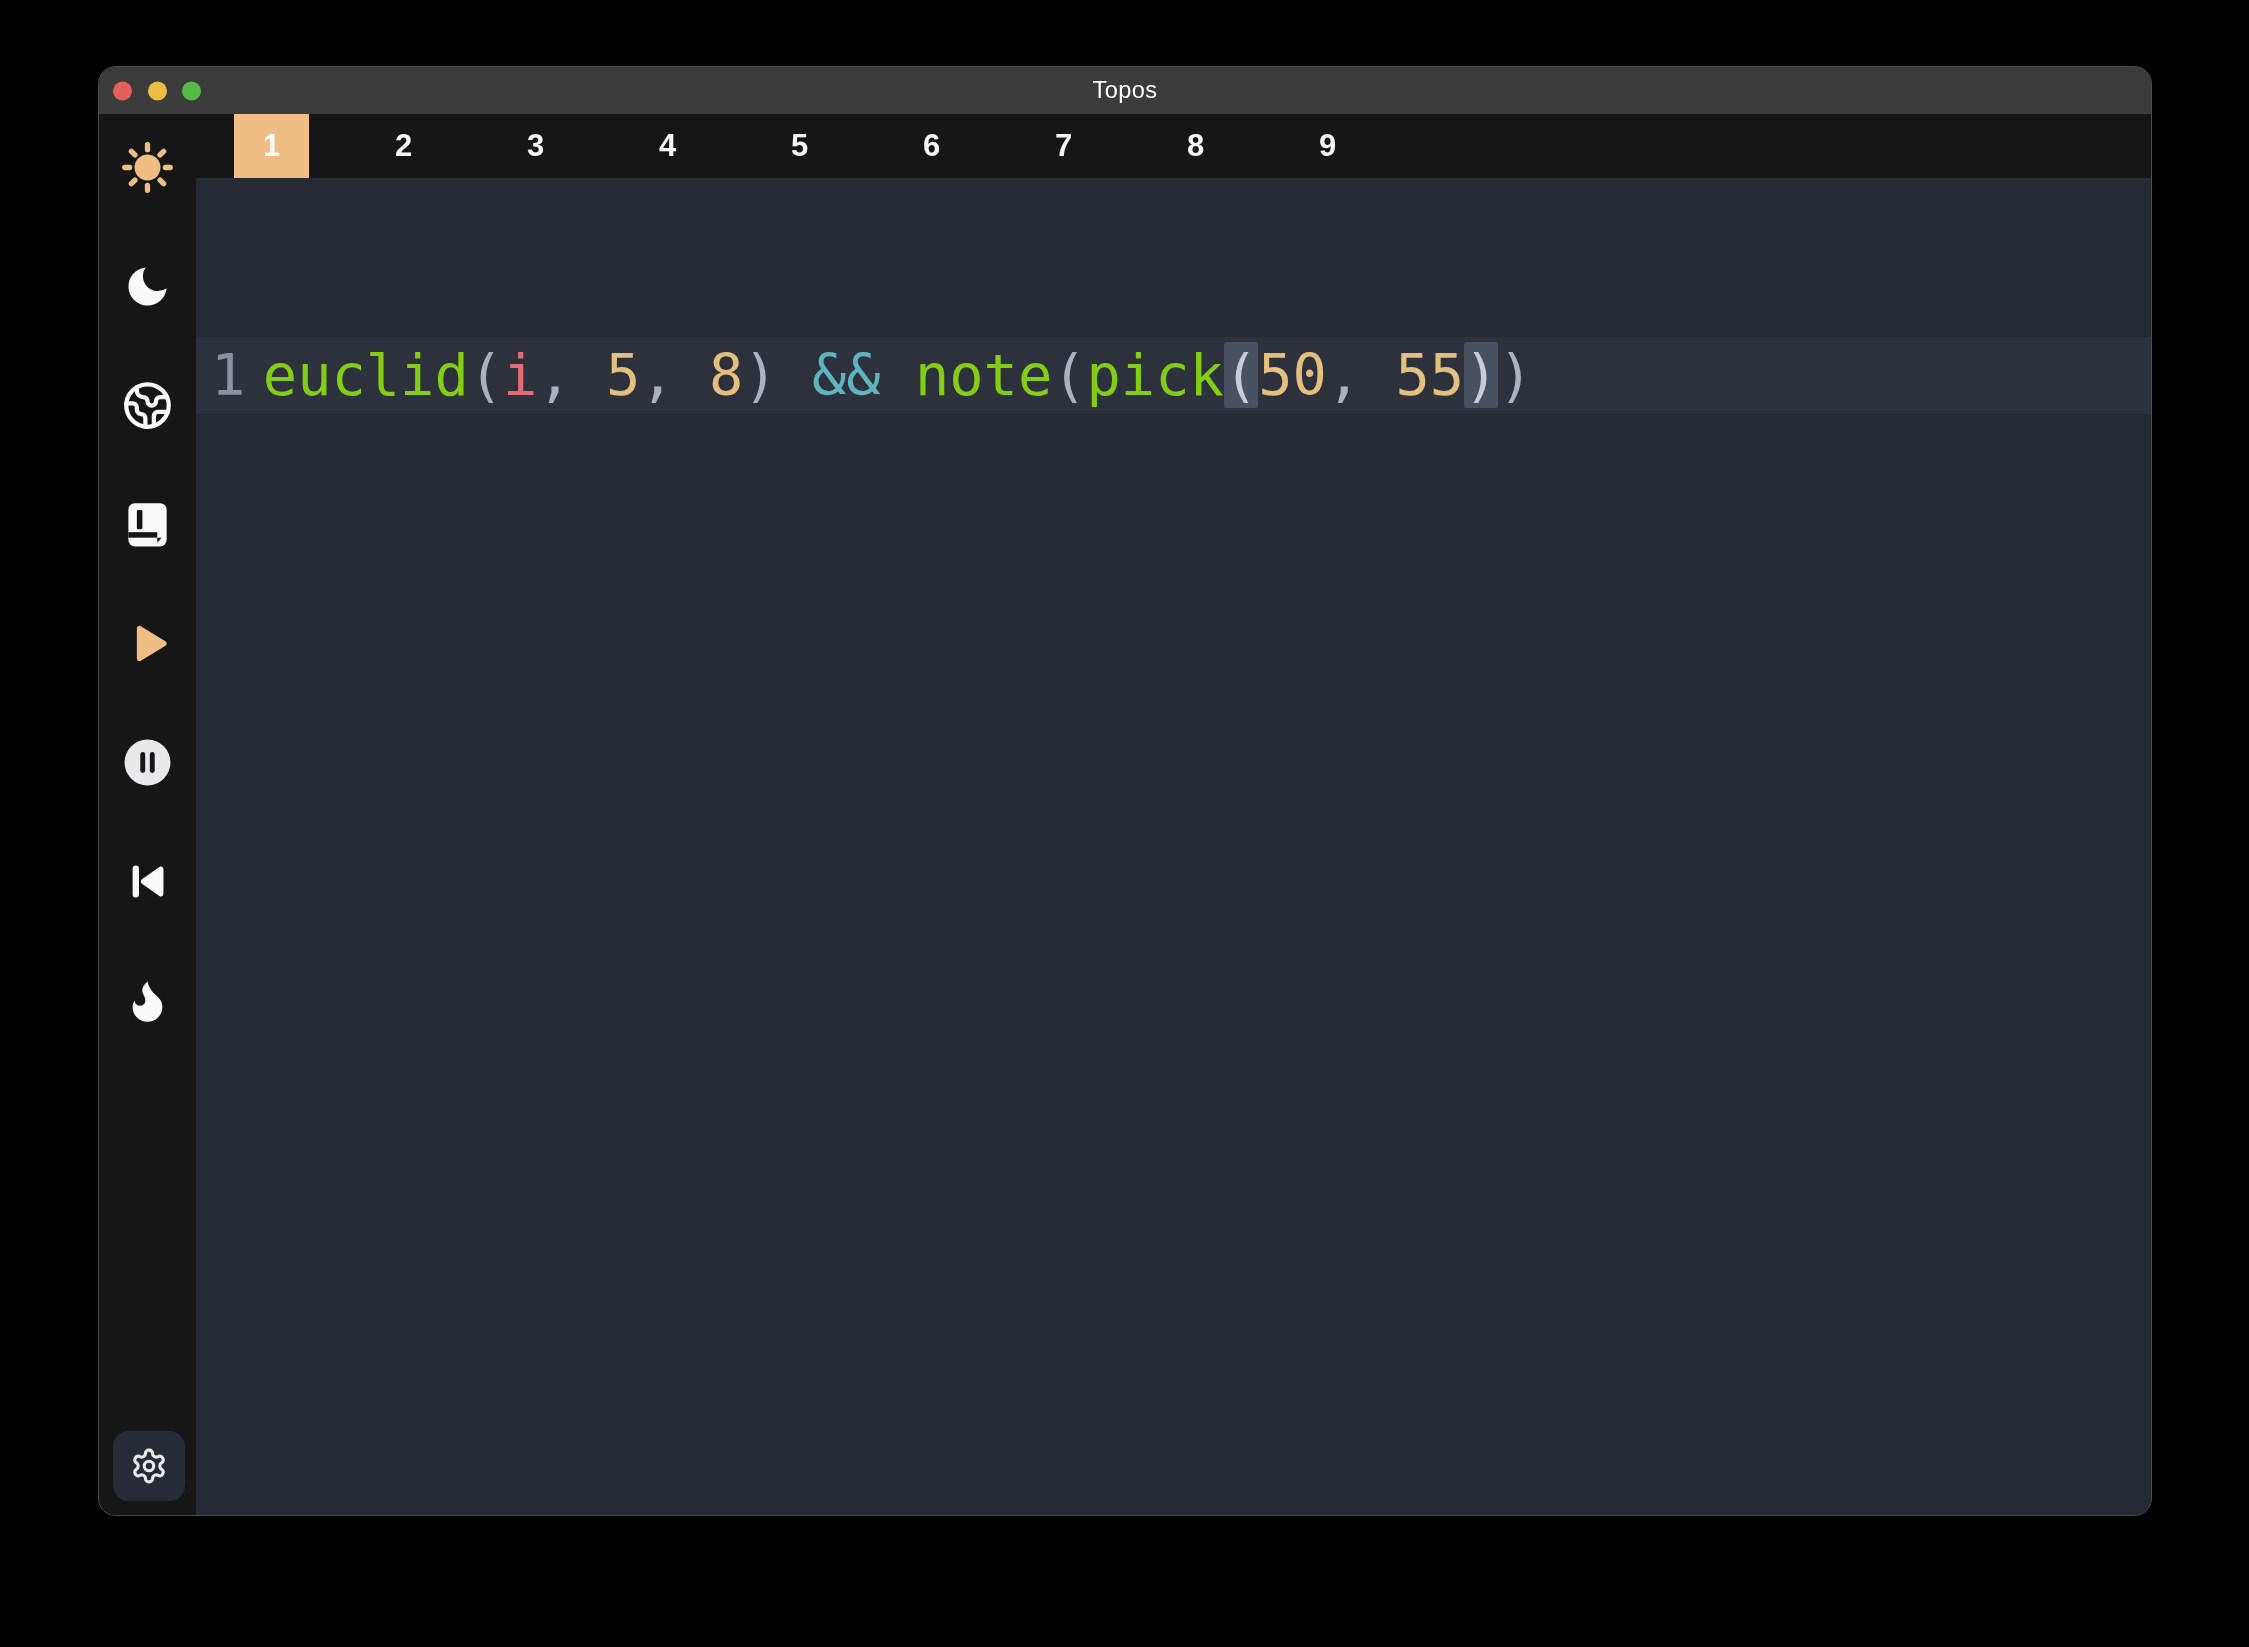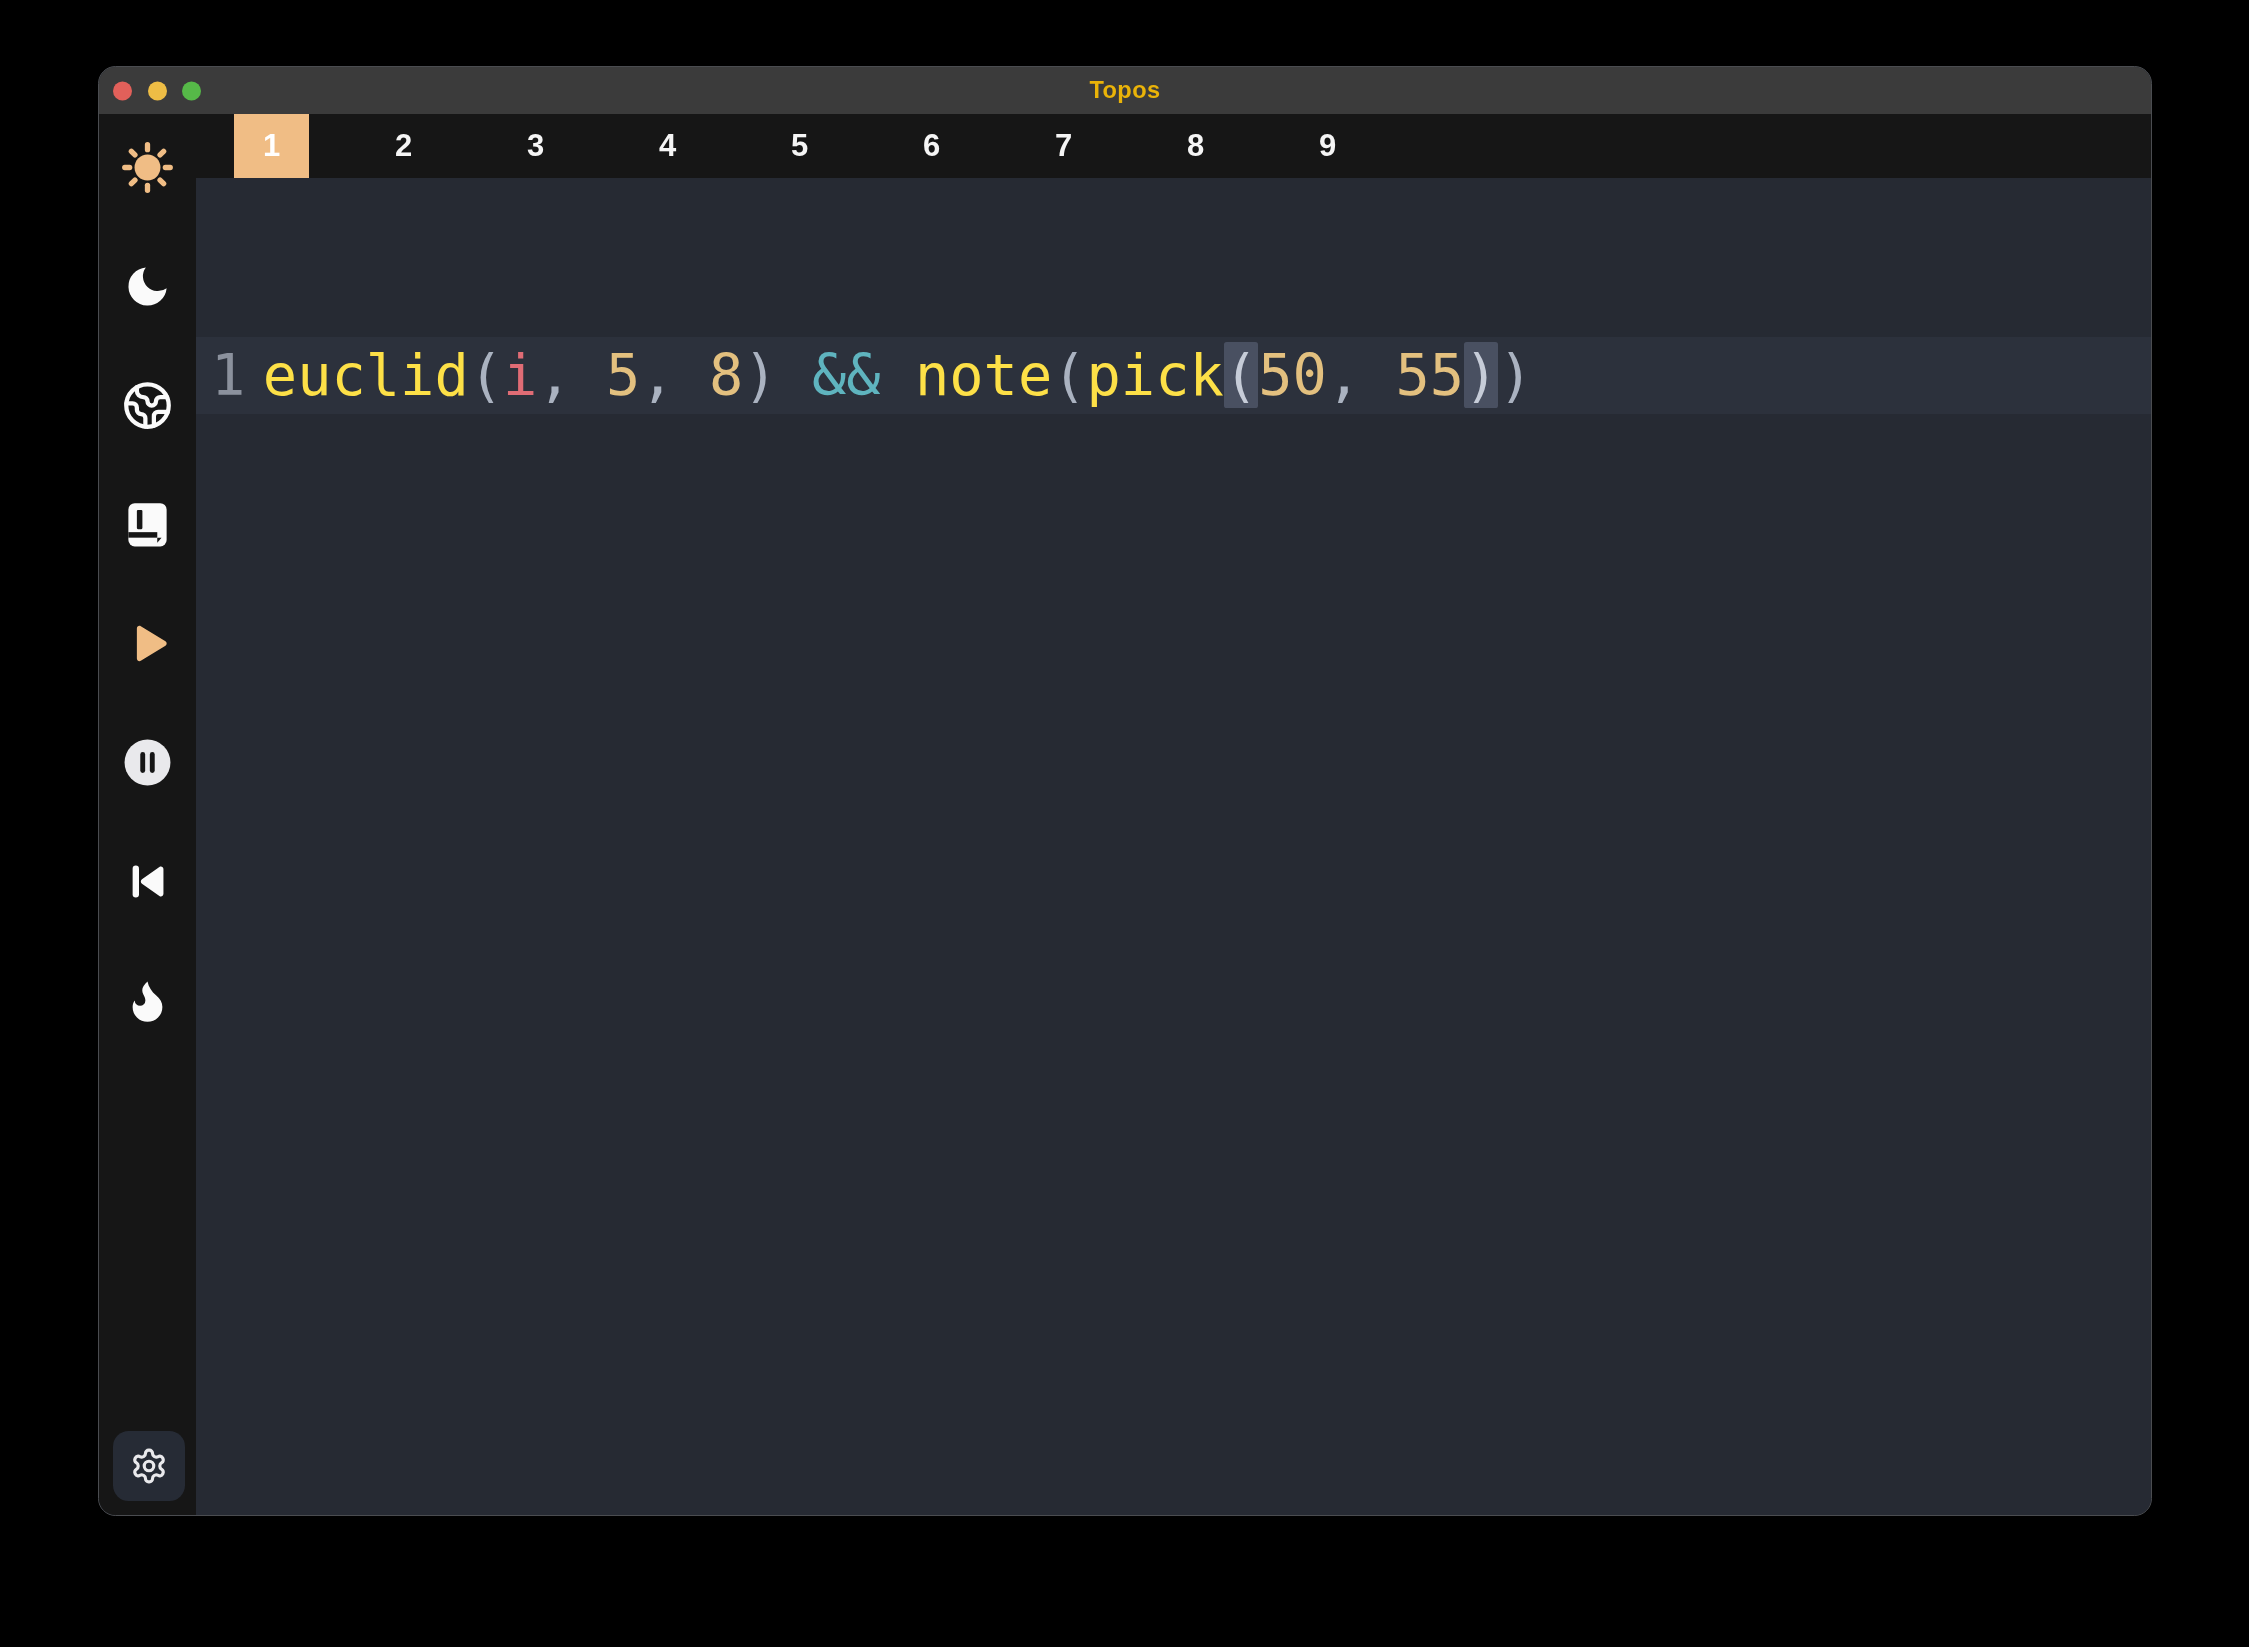--- a/index.html
+++ b/index.html
@@ -12,21 +12,21 @@
     overflow:hidden; display:flex; flex-direction:column;
   }
 
   
   .titlebar {
     flex:none; height:47px; background:#3b3b3b; position:relative;
     display:flex; align-items:center; justify-content:center;
   }
   .traffic { position:absolute; left:14px; top:50%; transform:translateY(-50%); display:flex; gap:15.7px; }
   .light { width:19px; height:19px; border-radius:50%; cursor:pointer; }
-  .win-title { color:#eab308; font-size:23.6px; font-weight:bold; letter-spacing:0.4px; }
+  .win-title { color:#ffffff; font-size:23.6px; font-weight:normal; letter-spacing:0.4px; }
 
   
   .main { flex:1; display:flex; min-height:0; }
 
   .sidebar {
     flex:none; width:97px; background:#161616; position:relative;
     display:flex; flex-direction:column; align-items:center; padding-top:29px;
   }
   .side-item {
     width:51px; height:49px; margin-bottom:70px; flex:none;
@@ -56,21 +56,21 @@
   
   .code-area {
     flex:1; background:#262a33; padding-top:5.2px;
     font-family:"DejaVu Sans Mono", monospace;
     font-size:57px; line-height:77px; white-space:pre; cursor:text;
   }
   .line { display:flex; }
   .line.active { background:#2c313c; }
   .ln { flex:none; color:#8b919d; padding-left:15px; }
   .code { margin-left:17.5px; }
-  .tok-function   { color:#fde047; }
+  .tok-function   { color:#84cc16; }
   .tok-variable   { color:#e06c75; }
   .tok-number     { color:#e3c07f; }
   .tok-operator   { color:#5fb4bf; }
   .tok-paren      { color:#aab2c0; }
   .tok-paren-match{ color:#c6ccd8; background:#495061; border-radius:2.6px; }
 </style>
 </head>
 <body>
 
 <div class="window">

